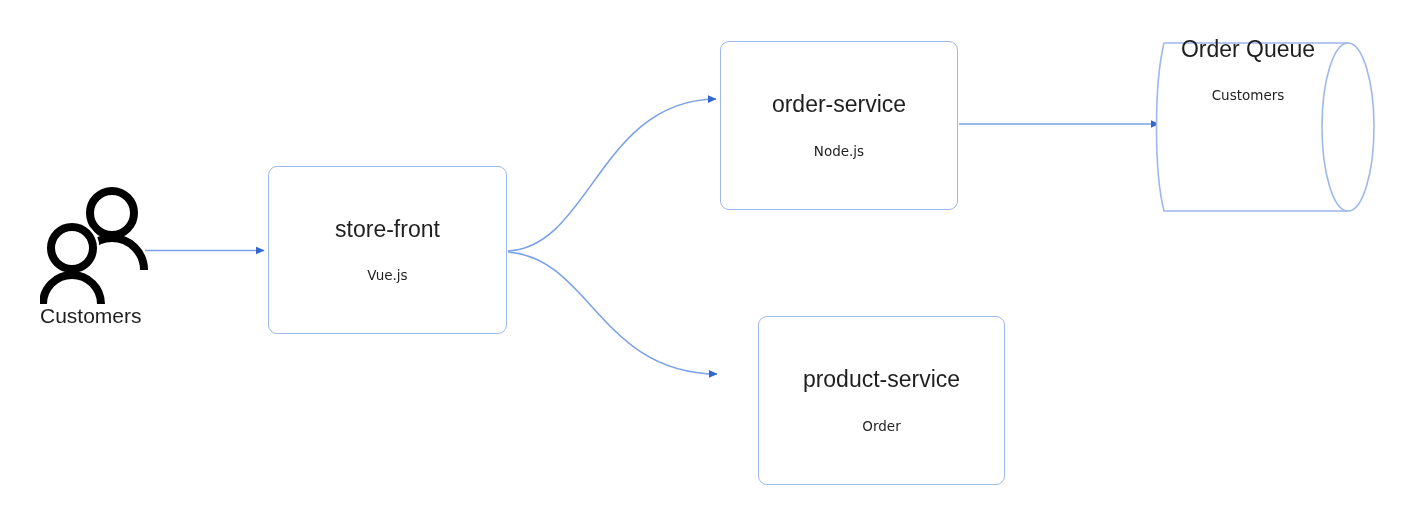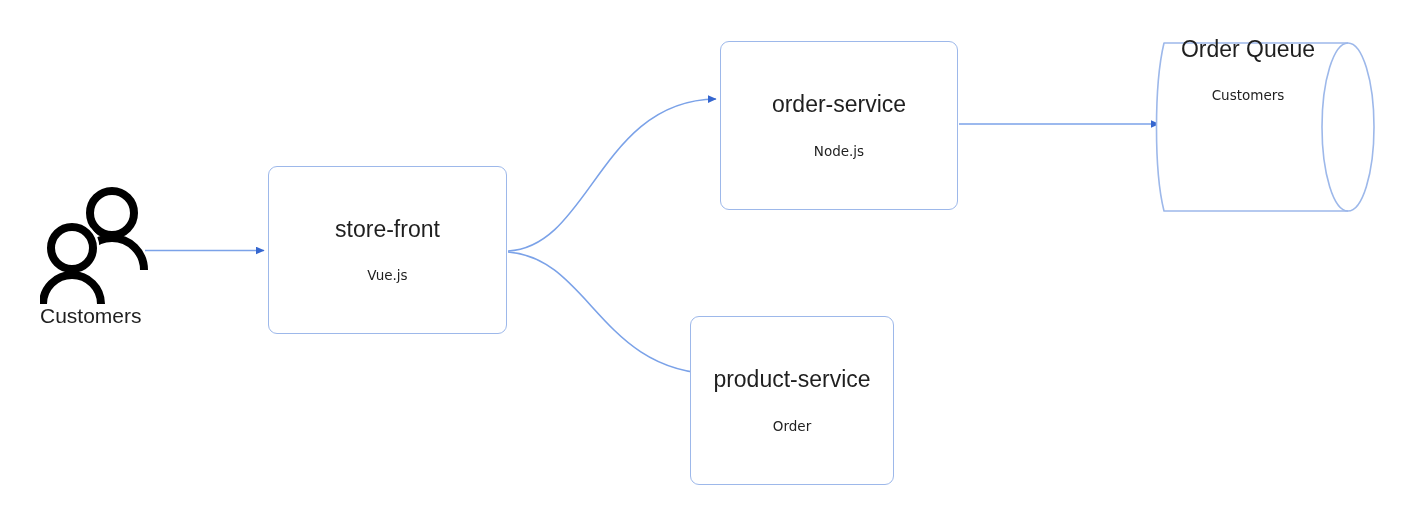--- a/index.html
+++ b/index.html
@@ -49,21 +49,21 @@
   .node-subtitle {
     color: #1f1f1f;
     font-size: 13.5px;
     font-family: "DejaVu Sans", sans-serif;
     margin-top: 26px;
     line-height: 1.1;
     white-space: nowrap;
   }
   #node-store-front { left: 268px; top: 166px; width: 239px; height: 168px; }
   #node-order-service { left: 720px; top: 41px; width: 238px; height: 169px; }
-  #node-product-service { left: 690px; top: 316px; width: 204px; height: 169px; }
+  #node-product-service { left: 758px; top: 316px; width: 247px; height: 169px; }
 
   #node-order-queue {
     position: absolute;
     left: 1150px;
     top: 33px;
     width: 240px;
     height: 190px;
   }
   #node-order-queue .queue-text {
     position: absolute;

